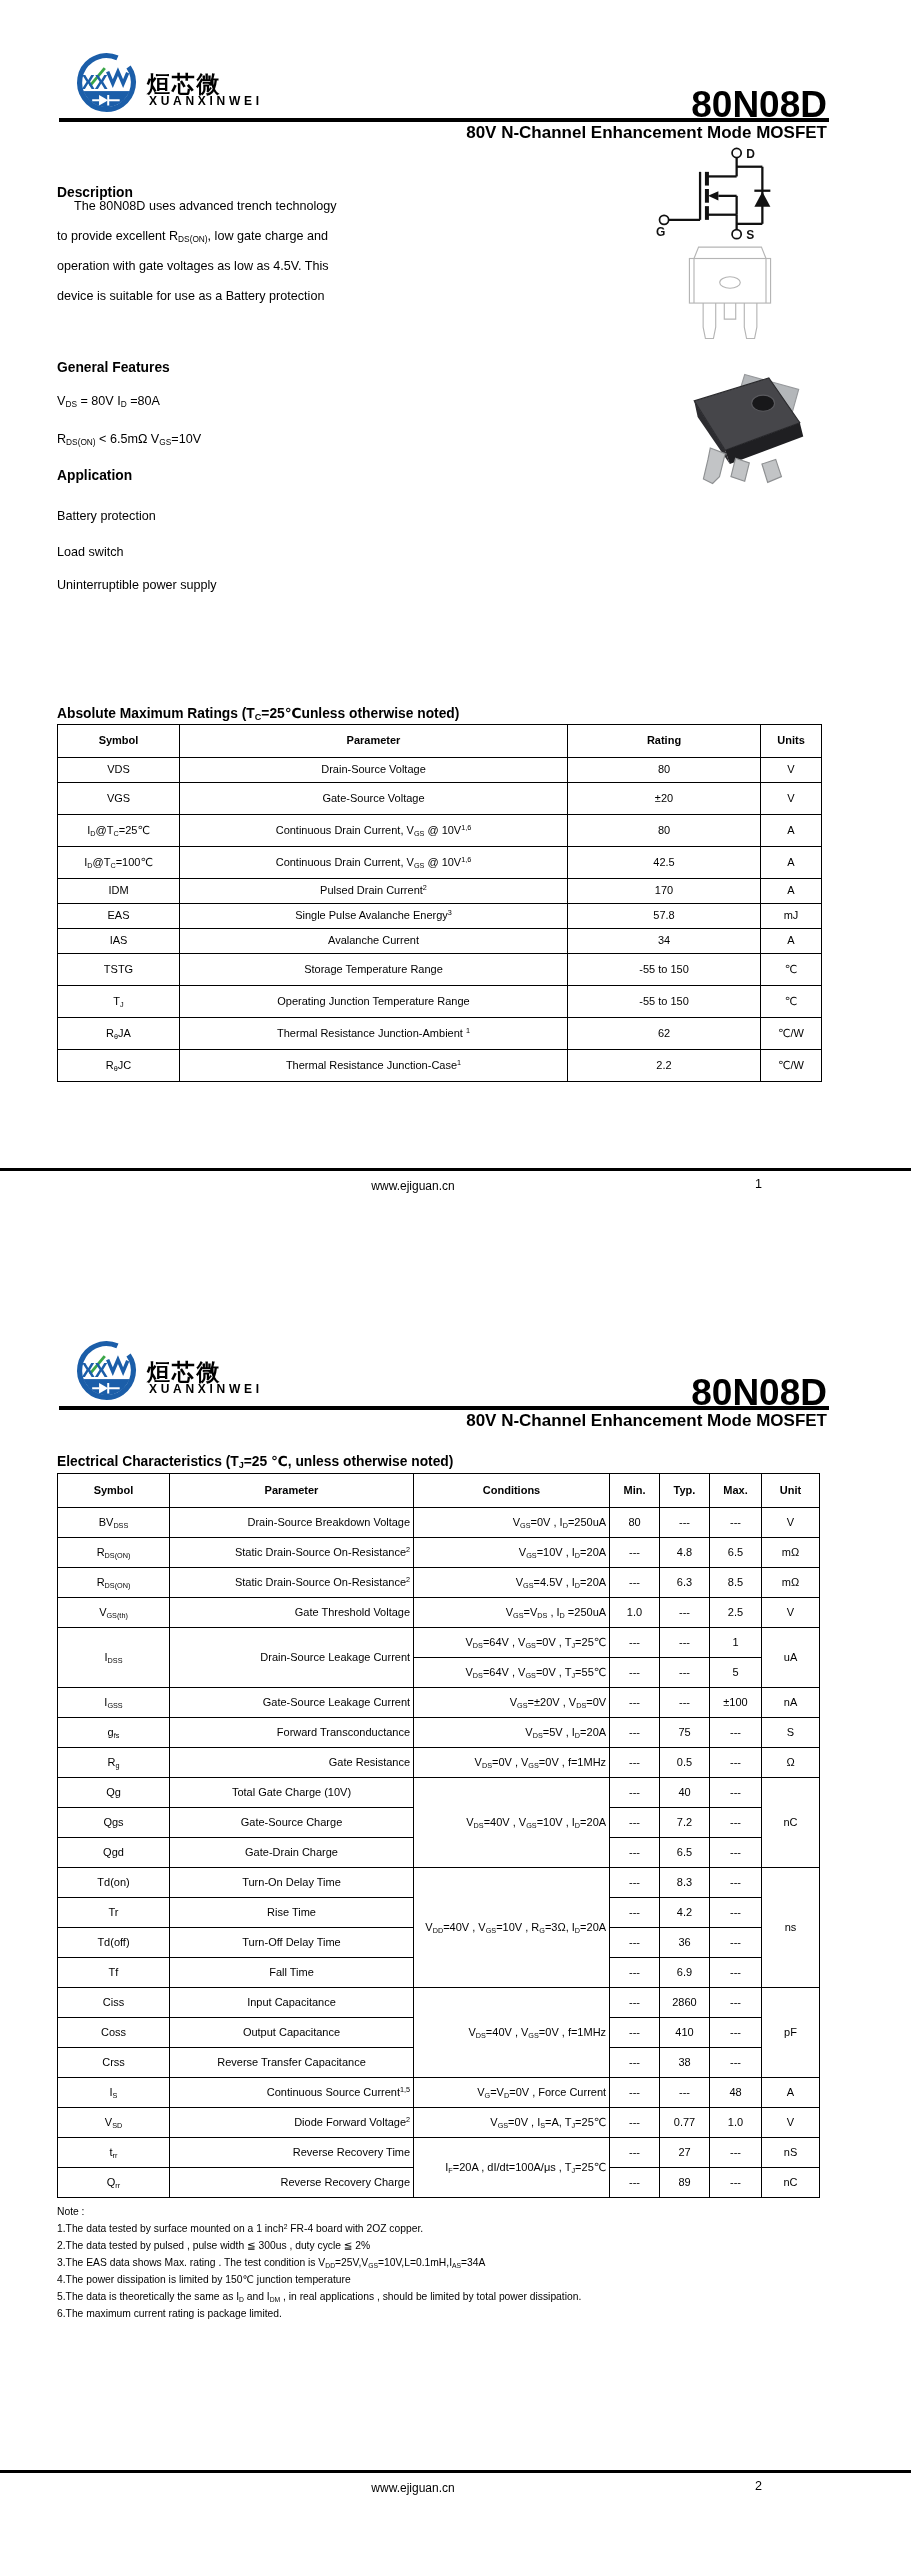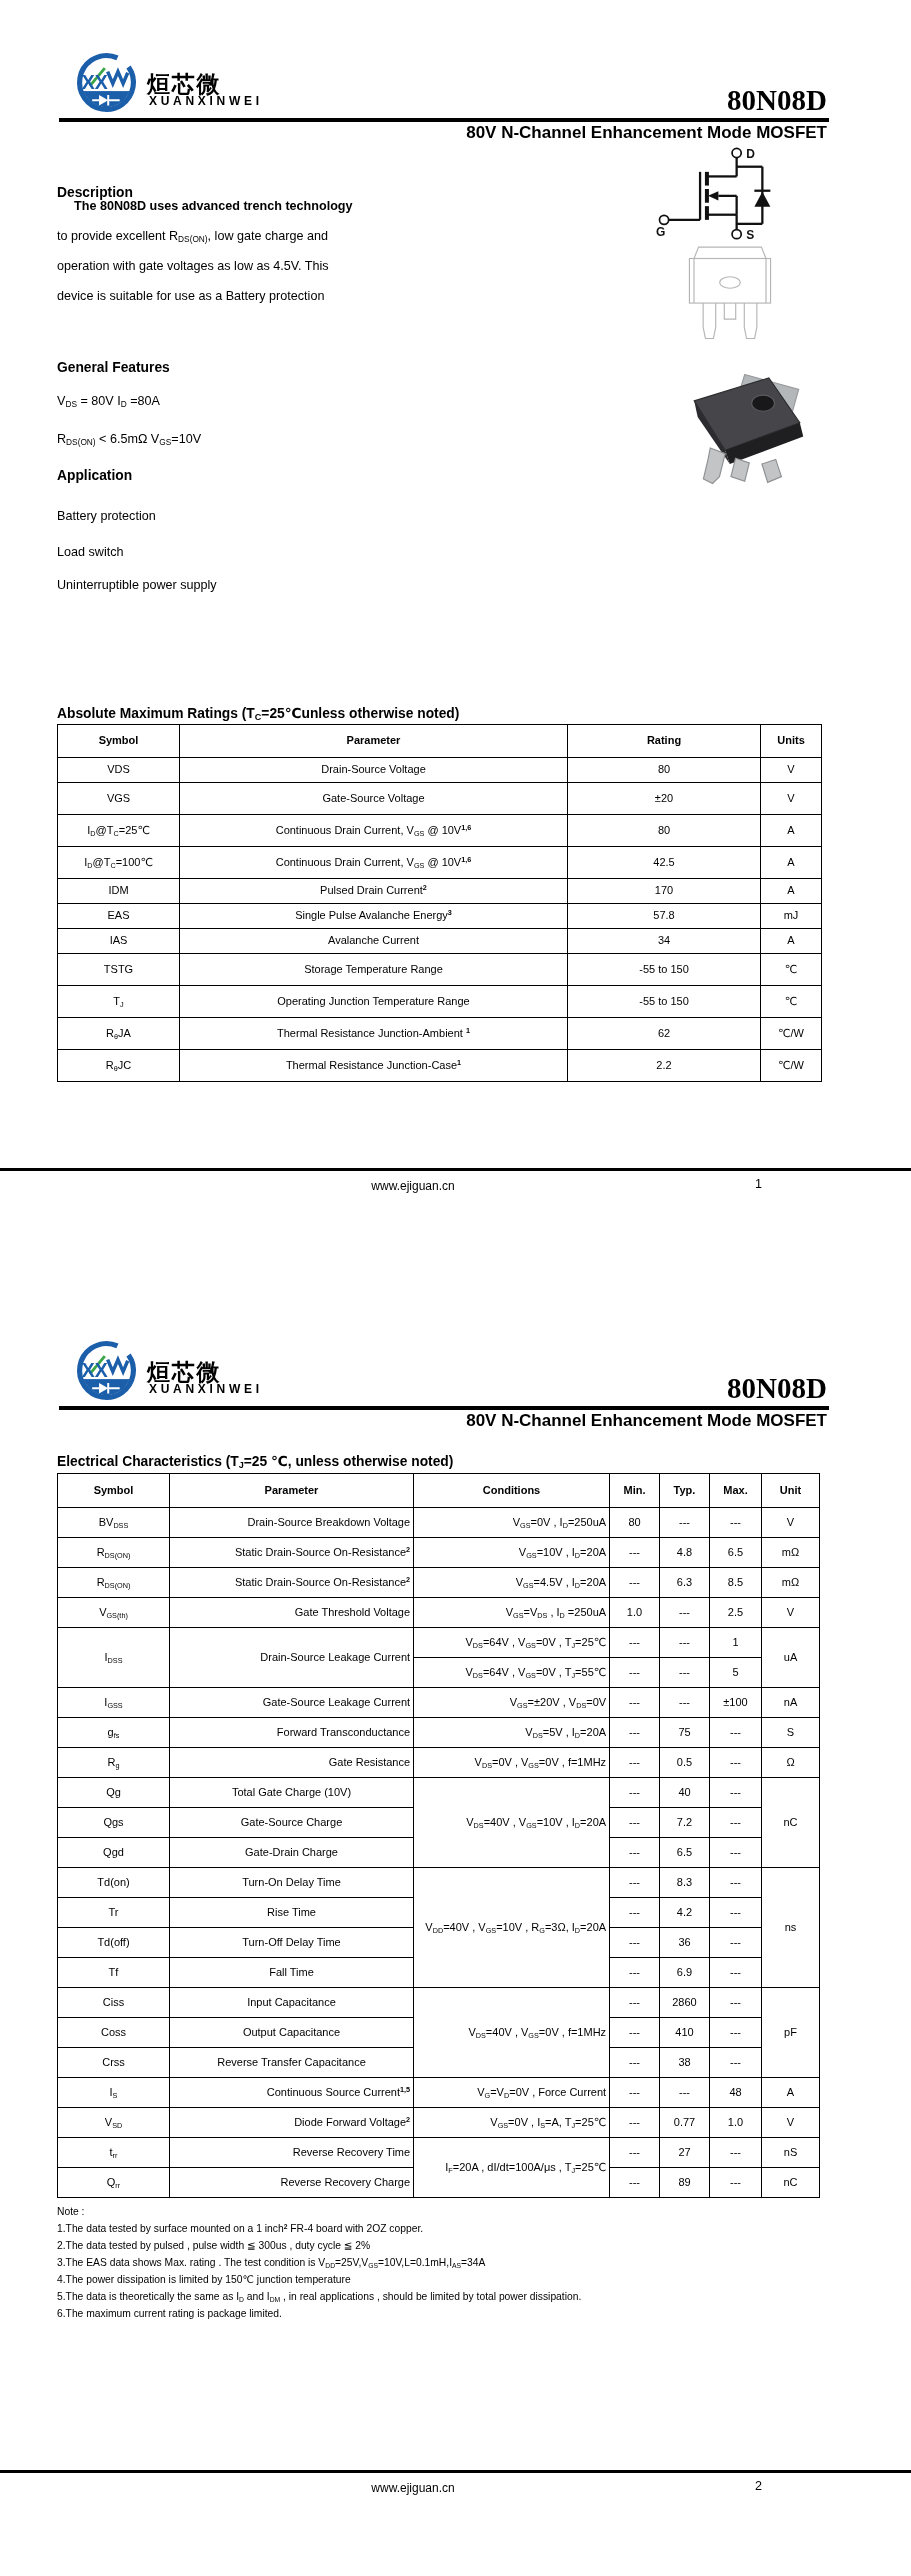--- a/index.html
+++ b/index.html
@@ -9,29 +9,29 @@
     color:#000; font-family:"Liberation Sans","DejaVu Sans",sans-serif;
   }
   .page { position:absolute; left:0; width:911px; height:1288px; background:#fff; overflow:hidden; }
   .p1 { top:0; } .p2 { top:1288px; }
 
   
   .logo { position:absolute; left:75px; top:50px; width:275px; height:70px; }
   .logo .mark { position:absolute; left:0; top:1.1px; }
   .cn { position:absolute; left:72px; top:23px; font-size:23px; font-weight:bold; letter-spacing:1.7px; line-height:1; }
   .en { position:absolute; left:74px; top:44px; font-size:12px; font-weight:bold; letter-spacing:3.7px; }
-  .ptitle { position:absolute; right:84px; top:86px; font-size:29px; font-weight:bold; line-height:1;font-family:Liberation Serif, serif; }
+  .ptitle { position:absolute; right:84px; top:86px; font-size:37px; font-weight:bold; line-height:1; }
   .hrule { position:absolute; left:59px; top:118px; width:770px; height:4px; background:#000; }
   .subtitle { position:absolute; right:84px; top:123px; font-size:17px; font-weight:bold; }
 
   .h-sec { position:absolute; left:57px; font-size:13.8px; font-weight:bold; }
 
   .desc { position:absolute; left:57px; top:191px; width:359px; font-size:12.6px; }
   .desc .ln { height:30px; line-height:30px; white-space:nowrap; }
-  .desc .ln:first-child { text-indent:17px;font-weight:bold; }
+  .desc .ln:first-child { text-indent:17px; }
   .txtline { position:absolute; left:57px; font-size:12.6px; white-space:nowrap; }
 
   
   .fig { position:absolute; }
   .mosfet-fig { left:648px; top:145px; }
   .outline-fig { left:670px; top:241px; }
   .photo-fig { left:677px; top:363px; }
 
   
   table { border-collapse:collapse; table-layout:fixed; font-size:11px; text-align:center; border:1.7px solid #000; background:#fff;padding-left:36px; }
@@ -39,21 +39,21 @@
   th { font-weight:bold; }
   td.l { text-align:right; padding-left:5.2px; }
   .h60{height:34px;} .h58{height:33px;} .h56{height:32px;} .h52{height:30px;} .h44{height:25px;}
   .amr { position:absolute; left:57px; top:724px; }
   .amr-h { top:705px; }
   .amr-t { width:763px; }
   .ec { position:absolute; left:57px; top:185px; }
   .ec-h { top:165px; }
   .ec-t { width:763px; }
   sub { font-size:66%; vertical-align:-0.25em; line-height:0; }
-  sup { font-size:66%; vertical-align:0.5em; line-height:0;font-weight:bold; }
+  sup { font-size:66%; vertical-align:0.5em; line-height:0; }
 
   .notes { position:absolute; left:57px; top:915px; font-size:10.3px; }
   .notes div { height:17px; line-height:17px; white-space:nowrap; }
 
   .footer { position:absolute; left:0; width:826px; height:46px; }
   .p1 .footer { top:1168px; } .p2 .footer { top:1182px; }
   .frule { width:911px; height:3.4px; background:#000; }
   .furl { text-align:center; font-size:12px; margin-top:7.5px; }
   .fpage { position:absolute; right:64px; top:9.2px; font-size:12.6px; }
 </style>

